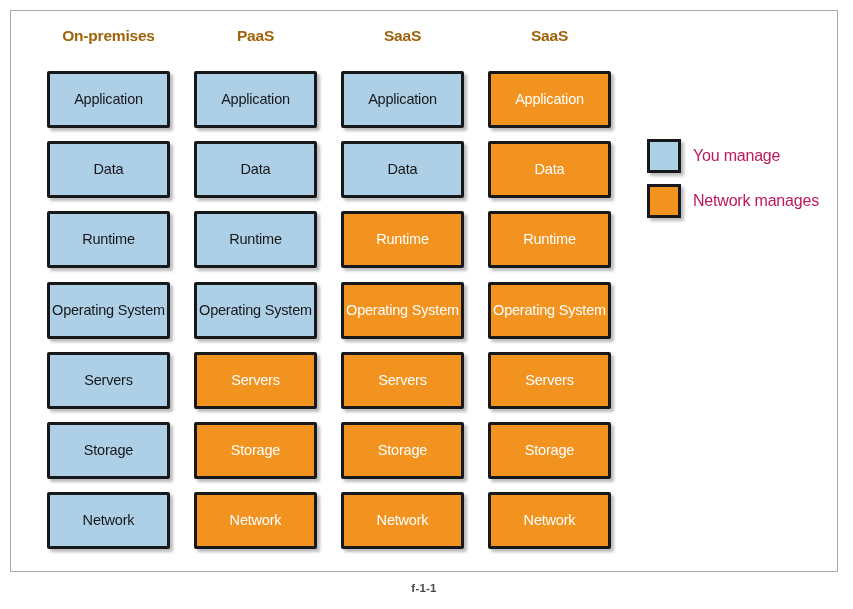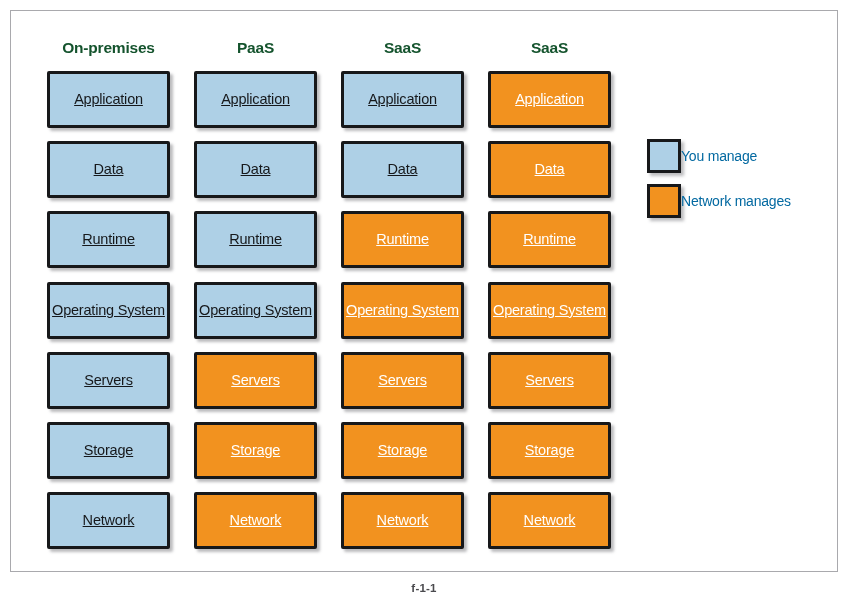--- a/index.html
+++ b/index.html
@@ -33,23 +33,23 @@
     width: 828px;
     height: 562px;
   }
 
   .col-header {
     position: absolute;
     width: 123px;
     text-align: center;
     font-size: 15.5px;
     font-weight: bold;
-    color: #14532d;
+    color: #a16207;
     letter-spacing: -0.2px;
-    top: 28px;
+    top: 16px;
   }
 
   .layer-box {
     position: absolute;
     width: 117px;
     height: 51px;
     border: 3px solid #17181a;
     border-radius: 2px;
     box-sizing: content-box;
     display: flex;
@@ -65,21 +65,20 @@
     background: #aed0e6;
     color: #16181b;
   }
   .layer-box.provider {
     background: #f2921f;
     color: #ffffff;
   }
   .layer-box .box-label {
     display: block;
     padding: 0 2px;
-    text-decoration: underline;
   }
 
   #legend {
     position: absolute;
     left: 636px;
     top: 128px;
     width: 190px;
   }
   .legend-row {
     display: flex;
@@ -91,23 +90,23 @@
     width: 28px;
     height: 28px;
     border: 3px solid #17181a;
     box-sizing: content-box;
     box-shadow: 3px 3px 3px rgba(80,80,85,0.38);
     flex: 0 0 auto;
   }
   .legend-swatch.you { background: #aed0e6; }
   .legend-swatch.provider { background: #f2921f; }
   .legend-label {
-    margin-left: 0;
-    font-size: 14px;
-    color: #0369a1;
+    margin-left: 12px;
+    font-size: 16px;
+    color: #be185d;
     letter-spacing: -0.2px;
     white-space: nowrap;
   }
 
   #caption {
     position: absolute;
     left: 10px;
     top: 582px;
     width: 828px;
     text-align: center;

